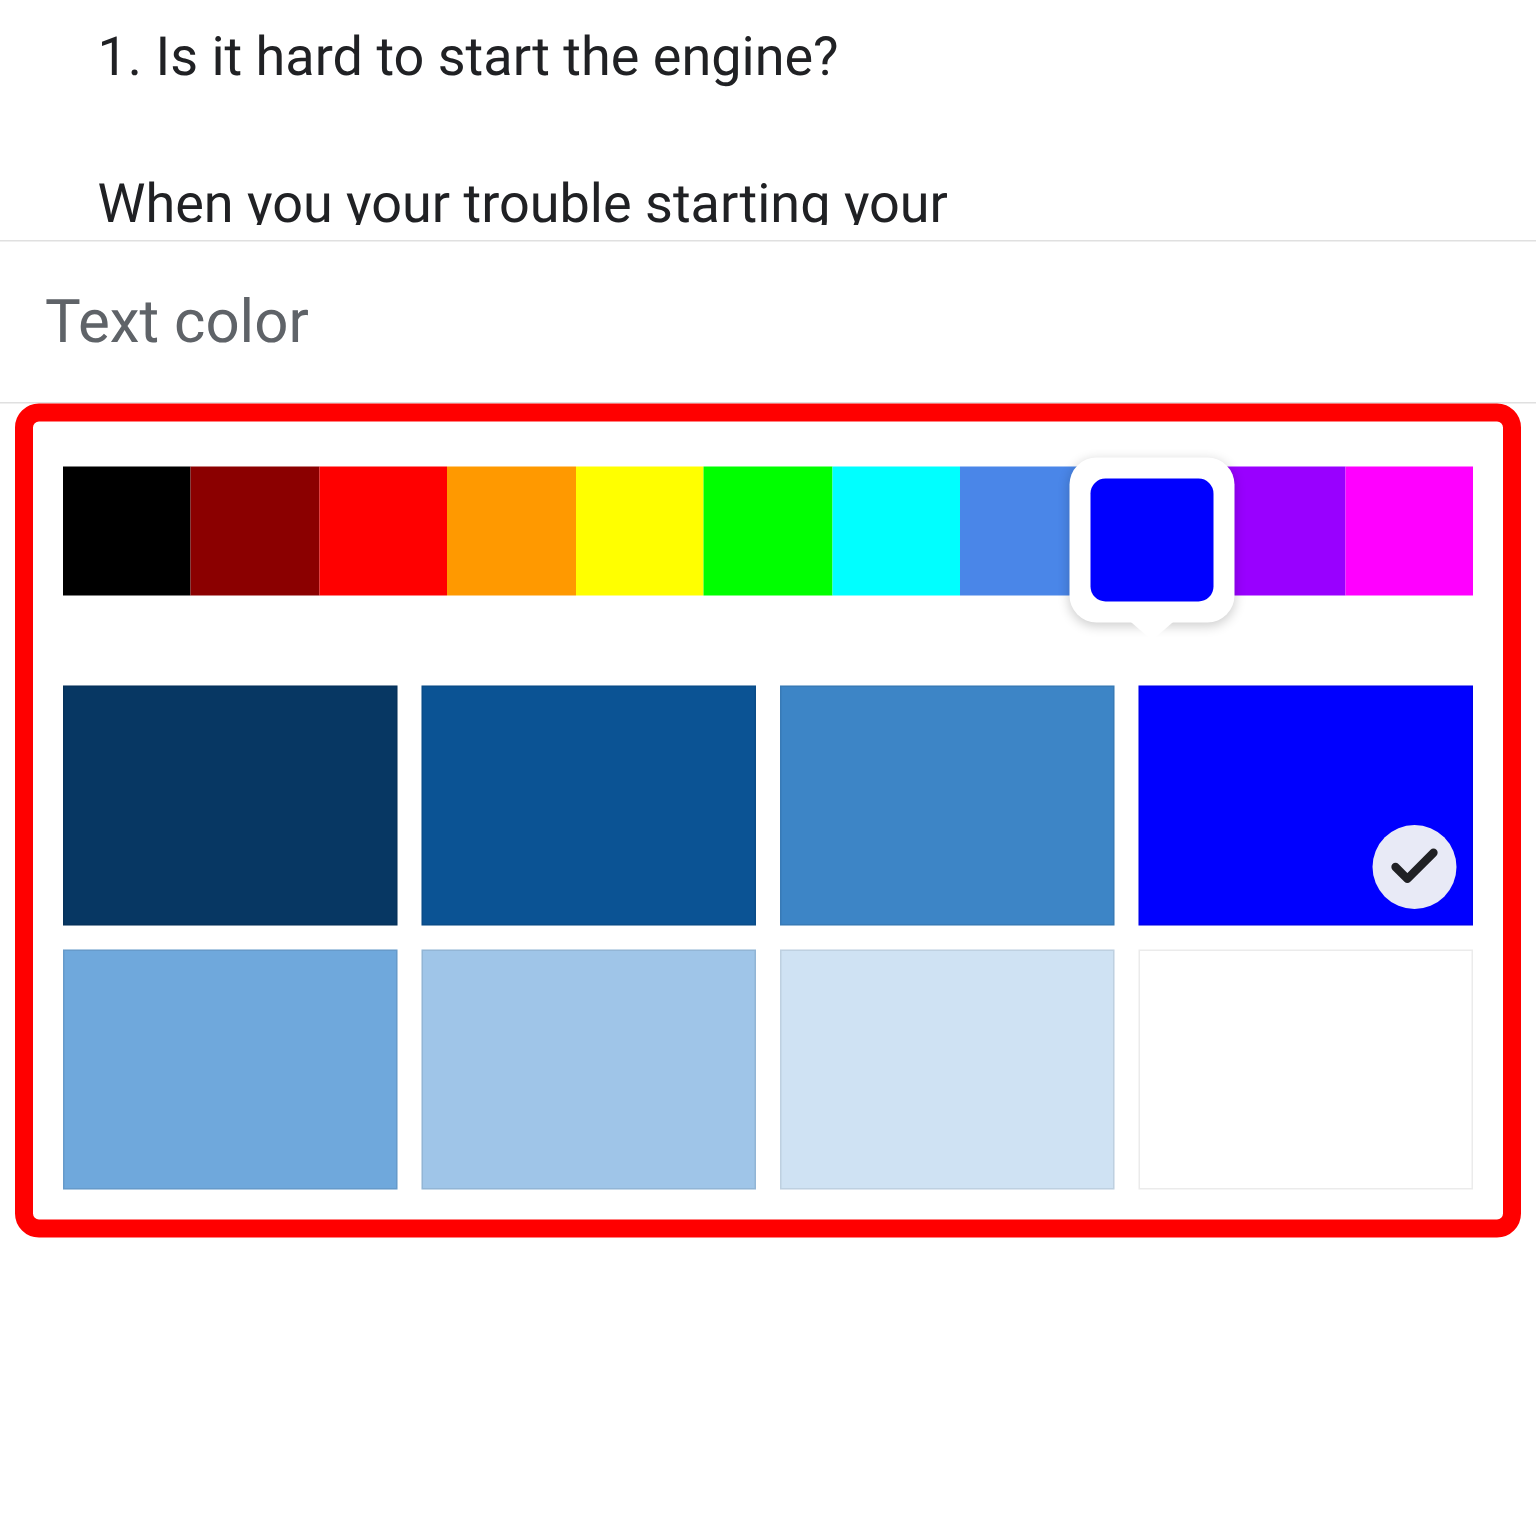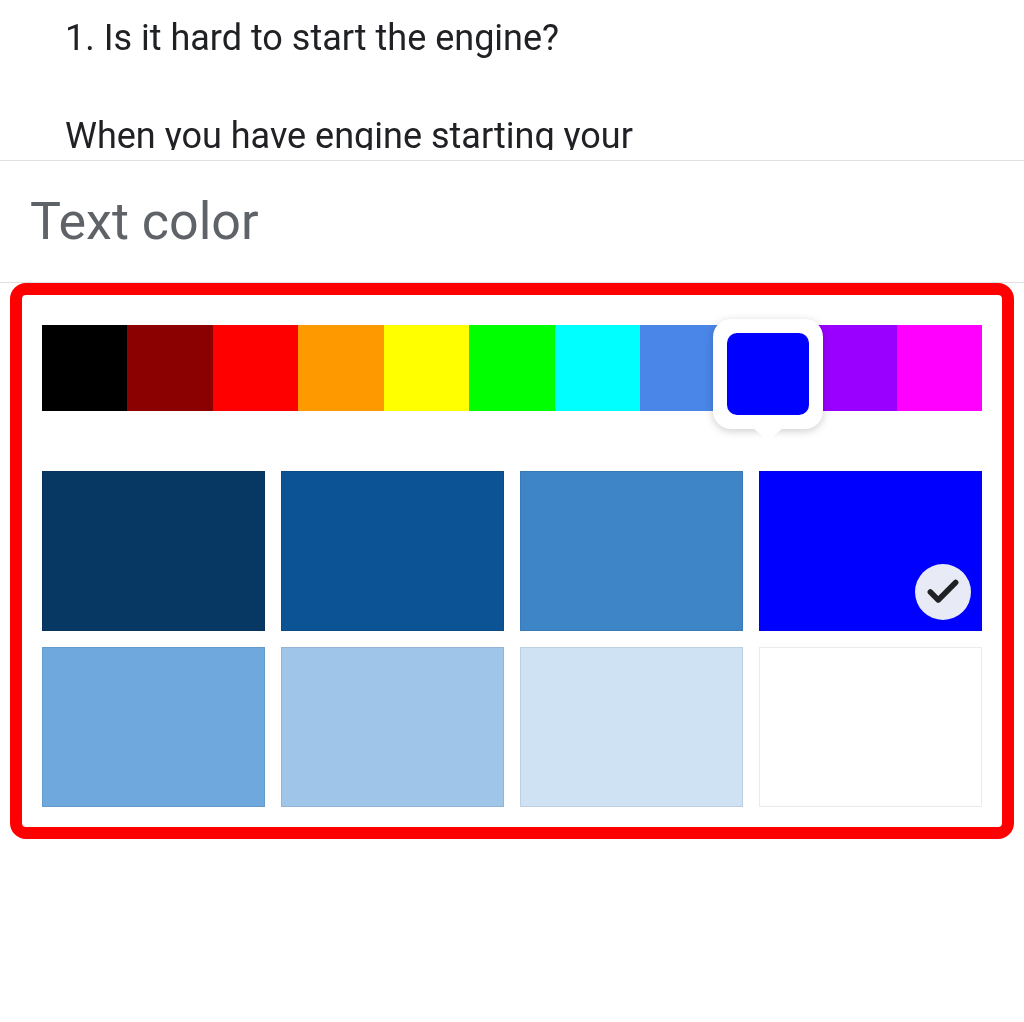--- a/index.html
+++ b/index.html
@@ -26,21 +26,21 @@
     .document-line-2 {
       margin-top: 40px;
       overflow: hidden;
       height: 42px;
     }
     
     .panel-header {
       padding: 30px 30px 30px 30px;
       border-top: 1px solid #e0e0e0;
       border-bottom: 1px solid #e0e0e0;
-      font-size: 52px;
+      font-size: 40px;
       color: #5f6368;
       font-weight: 400;
     }
     
     .color-picker-container {
       border: 12px solid #ff0000;
       border-radius: 16px;
       margin: 0 10px;
       padding: 30px 20px 20px 20px;
       position: relative;
@@ -120,21 +120,21 @@
     .check-badge svg {
       width: 38px;
       height: 38px;
     }
   </style>
 </head>
 <body>
 
 <div class="document-content">
   <div>1. Is it hard to start the engine?</div>
-  <div class="document-line-2">When you have engine starting your</div>
+  <div class="document-line-2">When you your trouble starting your</div>
 </div>
 
 <div class="panel-header">
   <span>Text color</span>
 </div>
 
 <div class="color-picker-container">
 
   <div class="hue-row">
     <div class="hue-swatch" style="background-color: rgb(0, 0, 0);"></div>

